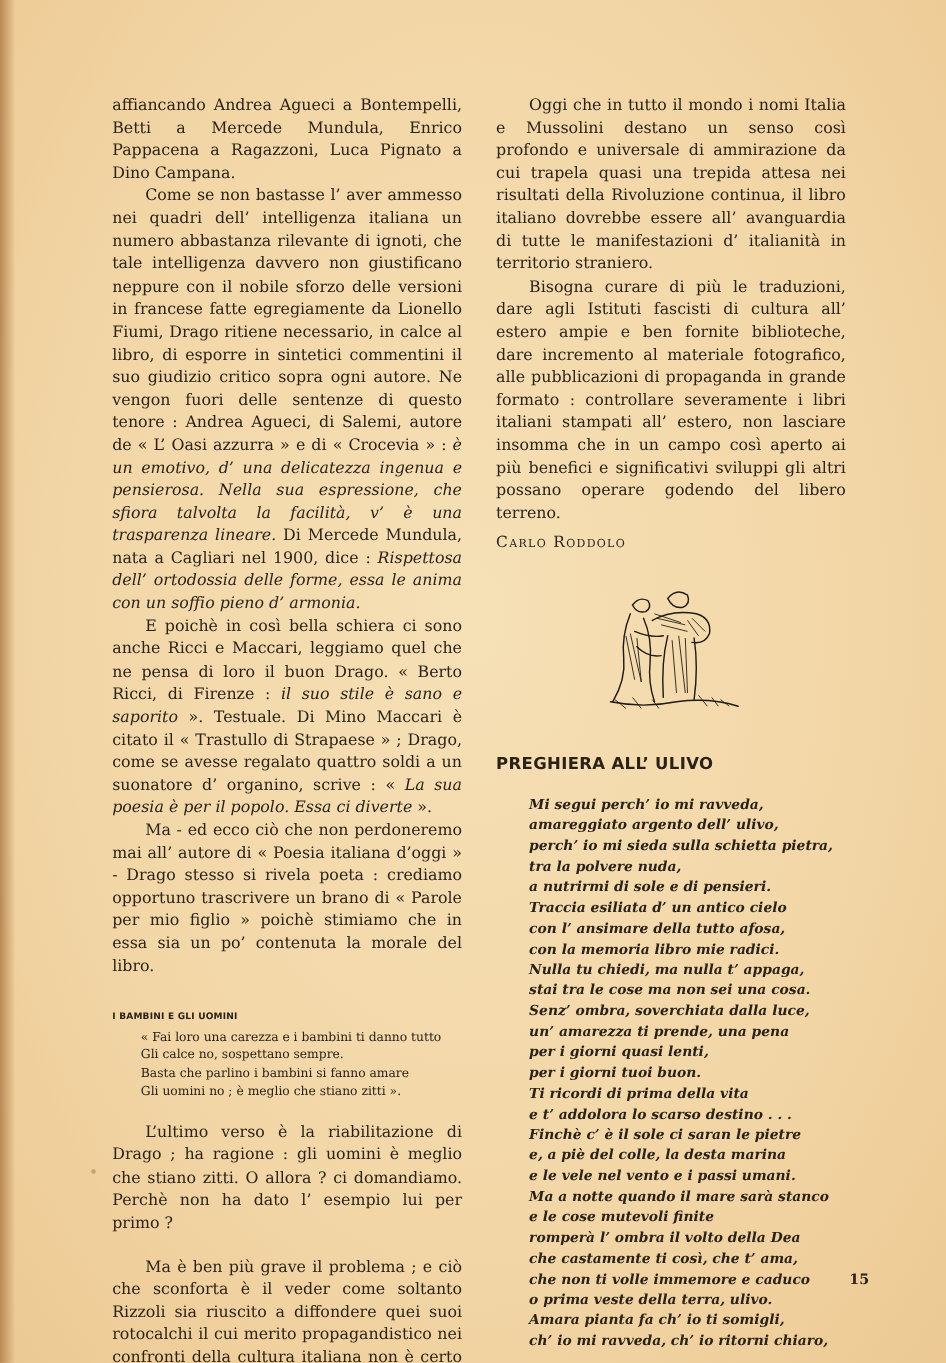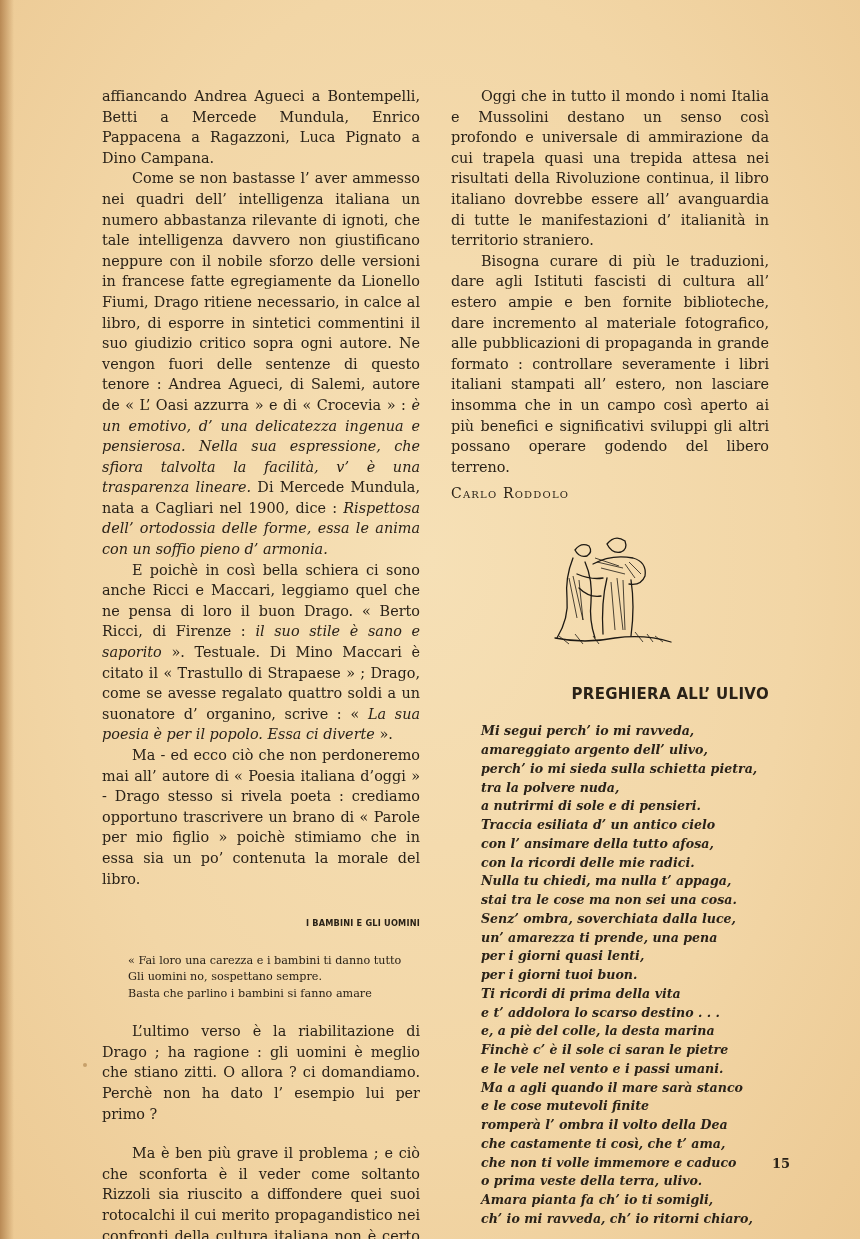--- a/index.html
+++ b/index.html
@@ -19,28 +19,28 @@
     position: absolute; top: 86px;
     font-size: 14.4px; line-height: 20.6px;
     text-align: justify;
   }
   .col-left { left: 102px; width: 318px; }
   .col-right { left: 451px; width: 318px; }
   p { margin: 0; }
   p.indent { text-indent: 30px; }
   em, i { font-style: italic; }
   .poem-small { margin: 26px 0 0 0; font-size: 11.2px; line-height: 16.5px; text-align: left; }
-  .poem-small .ptitle { font-family: "DejaVu Sans", sans-serif; font-weight: bold; font-size: 8.2px; text-align: right; letter-spacing: 0.2px; margin-bottom: 21px; }
+  .poem-small .ptitle { font-family: "DejaVu Sans", sans-serif; font-weight: bold; font-size: 8.2px; text-align: left; letter-spacing: 0.2px; margin-bottom: 3px; }
   .poem-small .line { padding-left: 26px; white-space: nowrap; }
   .gap { height: 19px; }
   .signature { font-variant: small-caps; letter-spacing: 1.2px; font-size: 14px; margin-top: 6px; }
   .drawing-wrap { width: 318px; height: 150px; display: flex; justify-content: center; margin-top: 14px; }
   .poem-title {
     font-family: "DejaVu Sans", sans-serif; font-weight: bold; font-size: 15px;
-    text-align: right; margin-top: 16px; letter-spacing: 0.3px;
+    text-align: left; margin-top: 16px; letter-spacing: 0.3px;
   }
   .poem { margin-top: 18px; padding-left: 30px; font-style: italic; font-weight: bold; font-size: 12.6px; line-height: 18.75px; text-align: left; }
   .poem .line { white-space: nowrap; }
   .page-number { position: absolute; left: 772px; top: 1156px; font-weight: bold; font-size: 13px; }
   .spot { position: absolute; left: 83px; top: 1063px; width: 4px; height: 4px; border-radius: 50%; background: #c7a06a; }
 </style>
 </head>
 <body>
 
 <div class="left-edge"></div>
@@ -48,22 +48,23 @@
 
 <div class="col col-left">
   <p>affiancando Andrea Agueci a Bontempelli, Betti a Mercede Mundula, Enrico Pappacena a Ragazzoni, Luca Pignato a Dino Campana.</p>
   <p class="indent"><span>Come se non bastasse l’ aver ammesso nei quadri dell’ intelligenza italiana un numero abbastanza rilevante di ignoti, che tale intelligenza davvero non giustificano neppure con il nobile sforzo delle versioni in francese fatte egregiamente da Lionello Fiumi, Drago ritiene necessario, in calce al libro, di esporre in sintetici commentini il suo giudizio critico sopra ogni autore. Ne vengon fuori delle sentenze di questo tenore : Andrea Agueci, di Salemi, autore de « L’ Oasi azzurra » e di « Crocevia » : </span><em>è un emotivo, d’ una delicatezza ingenua e pensierosa. Nella sua espressione, che sfiora talvolta la facilità, v’ è una trasparenza lineare.</em><span> Di Mercede Mundula, nata a Cagliari nel 1900, dice : </span><em>Rispettosa dell’ ortodossia delle forme, essa le anima con un soffio pieno d’ armonia.</em></p>
   <p class="indent"><span>E poichè in così bella schiera ci sono anche Ricci e Maccari, leggiamo quel che ne pensa di loro il buon Drago. « Berto Ricci, di Firenze : </span><em>il suo stile è sano e saporito</em><span> ». Testuale. Di Mino Maccari è citato il « Trastullo di Strapaese » ; Drago, come se avesse regalato quattro soldi a un suonatore d’ organino, scrive : « </span><em>La sua poesia è per il popolo. Essa ci diverte</em><span> ».</span></p>
   <p class="indent">Ma - ed ecco ciò che non perdoneremo mai all’ autore di « Poesia italiana d’oggi » - Drago stesso si rivela poeta : crediamo opportuno trascrivere un brano di « Parole per mio figlio » poichè stimiamo che in essa sia un po’ contenuta la morale del libro.</p>
 
   <div class="poem-small">
     <div class="ptitle">I BAMBINI E GLI UOMINI</div>
     <div class="line">« Fai loro una carezza e i bambini ti danno tutto</div>
-    <div class="line">Gli uomini no, sospettano sempre.</div>
+    <div class="line">Gli calce no, sospettano sempre.</div>
     <div class="line">Basta che parlino i bambini si fanno amare</div>
+    <div class="line">Gli uomini no ; è meglio che stiano zitti ».</div>
   </div>
 
   <div class="gap"></div>
   <p class="indent">L’ultimo verso è la riabilitazione di Drago ; ha ragione : gli uomini è meglio che stiano zitti. O allora ? ci domandiamo. Perchè non ha dato l’ esempio lui per primo ?</p>
   <div class="gap"></div>
   <p class="indent">Ma è ben più grave il problema ; e ciò che sconforta è il veder come soltanto Rizzoli sia riuscito a diffondere quei suoi rotocalchi il cui merito propagandistico nei confronti della cultura italiana non è certo di alta classe spirituale. Possibile, ci chiediamo, che per il libro, per gli scrittori fascisti, per le opere che rappresentano titoli d’ orgoglio della civiltà latina, e quelle che traducono veramente all’ estero il significato politico e sociale della Rivoluzione, non si trovi un sistema di diffusione pari a quello, per citare il più organizzato, del libro francese ?.</p>
 </div>
 
 <div class="col col-right">
   <p class="indent">Oggi che in tutto il mondo i nomi Italia e Mussolini destano un senso così profondo e universale di ammirazione da cui trapela quasi una trepida attesa nei risultati della Rivoluzione continua, il libro italiano dovrebbe essere all’ avanguardia di tutte le manifestazioni d’ italianità in territorio straniero.</p>
@@ -94,33 +95,33 @@
   <div class="poem-title">PREGHIERA ALL’ ULIVO</div>
 
   <div class="poem">
     <div class="line">Mi segui perch’ io mi ravveda,</div>
     <div class="line">amareggiato argento dell’ ulivo,</div>
     <div class="line">perch’ io mi sieda sulla schietta pietra,</div>
     <div class="line">tra la polvere nuda,</div>
     <div class="line">a nutrirmi di sole e di pensieri.</div>
     <div class="line">Traccia esiliata d’ un antico cielo</div>
     <div class="line">con l’ ansimare della tutto afosa,</div>
-    <div class="line">con la ricordi delle mie radici.</div>
+    <div class="line">con la memoria libro mie radici.</div>
     <div class="line">Nulla tu chiedi, ma nulla t’ appaga,</div>
     <div class="line">stai tra le cose ma non sei una cosa.</div>
     <div class="line">Senz’ ombra, soverchiata dalla luce,</div>
     <div class="line">un’ amarezza ti prende, una pena</div>
     <div class="line">per i giorni quasi lenti,</div>
     <div class="line">per i giorni tuoi buon.</div>
     <div class="line">Ti ricordi di prima della vita</div>
     <div class="line">e t’ addolora lo scarso destino . . .</div>
+    <div class="line">Finchè c’ è il sole ci saran le pietre</div>
     <div class="line">e, a piè del colle, la desta marina</div>
-    <div class="line">Finchè c’ è il sole ci saran le pietre</div>
     <div class="line">e le vele nel vento e i passi umani.</div>
-    <div class="line">Ma a agli quando il mare sarà stanco</div>
+    <div class="line">Ma a notte quando il mare sarà stanco</div>
     <div class="line">e le cose mutevoli finite</div>
     <div class="line">romperà l’ ombra il volto della Dea</div>
     <div class="line">che castamente ti così, che t’ ama,</div>
     <div class="line">che non ti volle immemore e caduco</div>
     <div class="line">o prima veste della terra, ulivo.</div>
     <div class="line">Amara pianta fa ch’ io ti somigli,</div>
     <div class="line">ch’ io mi ravveda, ch’ io ritorni chiaro,</div>
 
   </div>
 

